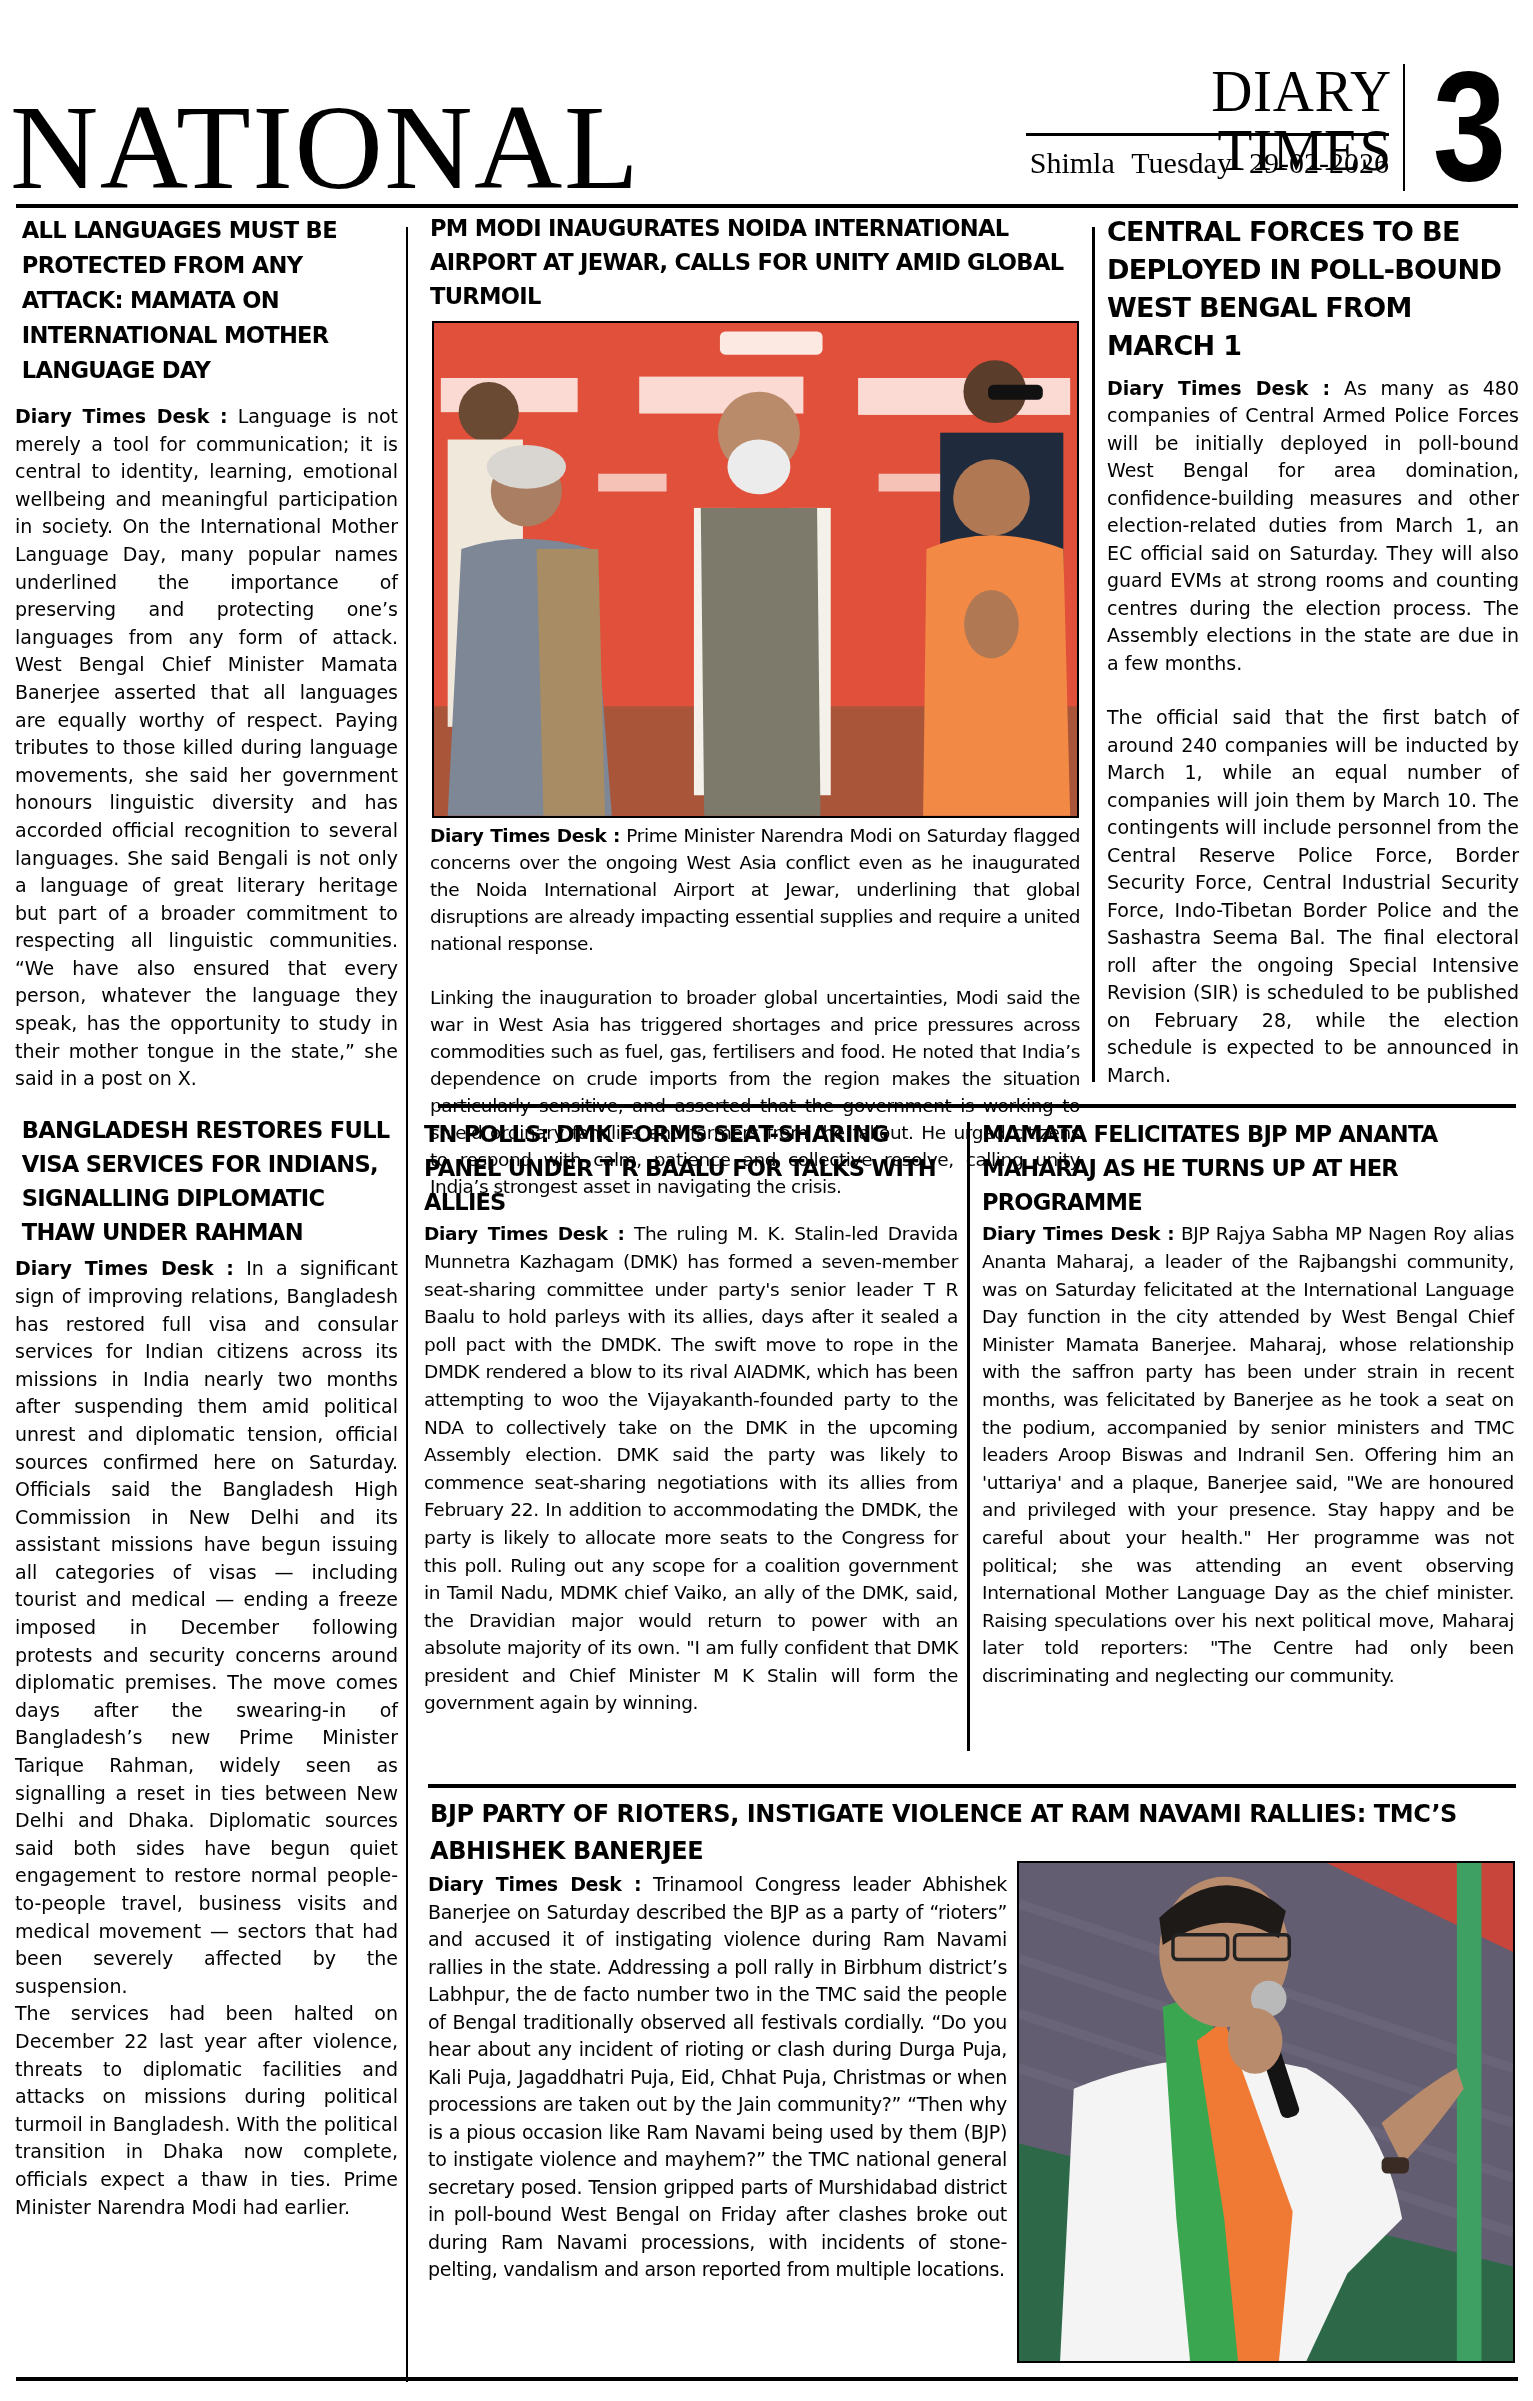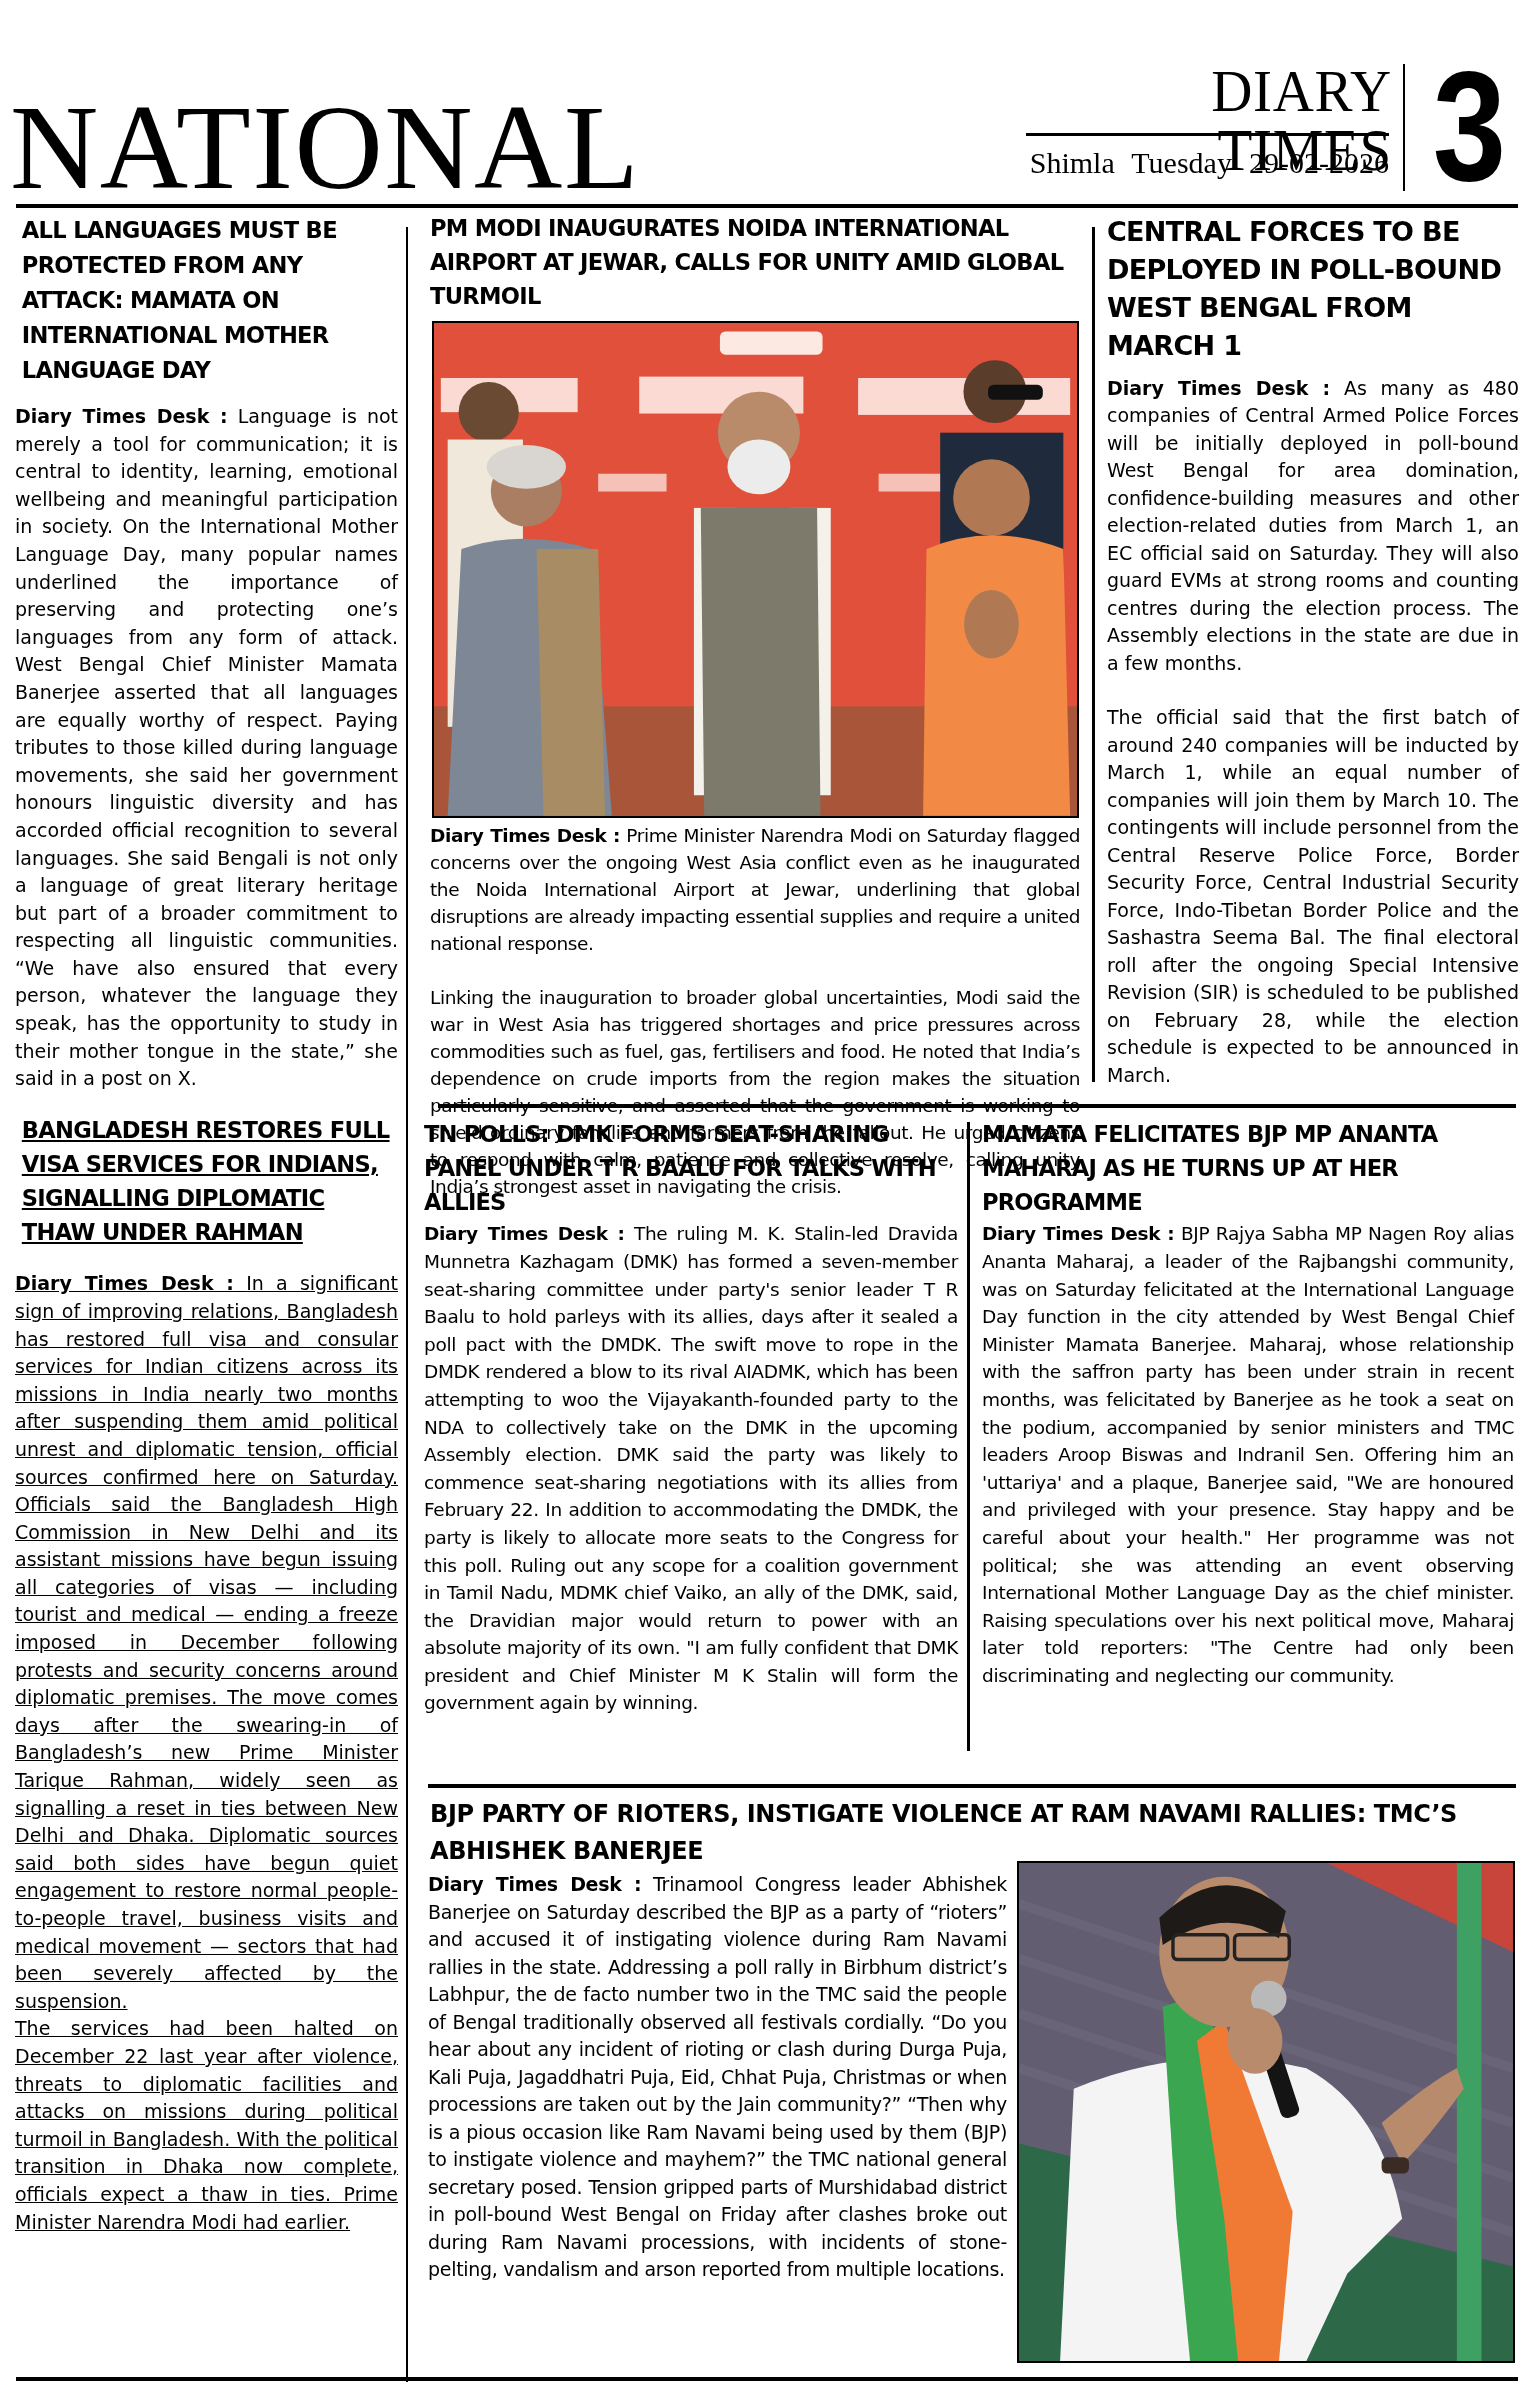--- a/index.html
+++ b/index.html
@@ -79,23 +79,23 @@
 <div class="abs hrule" style="left:428px; top:1784px; width:1088px;"></div>
 <div class="abs hrule" style="left:16.4px; top:2377px; width:1502px;"></div>
 
 <div class="abs col-left">
   <article>
     <h2 class="headline">ALL LANGUAGES MUST BE PROTECTED FROM ANY ATTACK: MAMATA ON INTERNATIONAL MOTHER LANGUAGE DAY</h2>
     <div class="body">
       <p><span class="desk">Diary Times Desk :</span> <span>Language is not merely a tool for communication; it is central to identity, learning, emotional wellbeing and meaningful participation in society. On the International Mother Language Day, many popular names underlined the importance of preserving and protecting one’s languages from any form of attack. West Bengal Chief Minister Mamata Banerjee asserted that all languages are equally worthy of respect. Paying tributes to those killed during language movements, she said her government honours linguistic diversity and has accorded official recognition to several languages. She said Bengali is not only a language of great literary heritage but part of a broader commitment to respecting all linguistic communities. “We have also ensured that every person, whatever the language they speak, has the opportunity to study in their mother tongue in the state,” she said in a post on X.</span></p>
     </div>
   </article>
-  <article class="h2" style="margin-top:20.5px;text-decoration:underline;">
+  <article class="h2" style="margin-top:20.5px;">
     <h2 class="headline" style="font-size:22.6px; line-height:34px;">BANGLADESH RESTORES FULL VISA SERVICES FOR INDIANS, SIGNALLING DIPLOMATIC THAW UNDER RAHMAN</h2>
-    <div class="body" style="margin-top:21px;">
+    <div class="body" style="margin-top:6px;">
       <p><span class="desk">Diary Times Desk :</span> <span>In a significant sign of improving relations, Bangladesh has restored full visa and consular services for Indian citizens across its missions in India nearly two months after suspending them amid political unrest and diplomatic tension, official sources confirmed here on Saturday. Officials said the Bangladesh High Commission in New Delhi and its assistant missions have begun issuing all categories of visas — including tourist and medical — ending a freeze imposed in December following protests and security concerns around diplomatic premises. The move comes days after the swearing-in of Bangladesh’s new Prime Minister Tarique Rahman, widely seen as signalling a reset in ties between New Delhi and Dhaka. Diplomatic sources said both sides have begun quiet engagement to restore normal people-to-people travel, business visits and medical movement — sectors that had been severely affected by the suspension.</span></p>
       <p><span>The services had been halted on December 22 last year after violence, threats to diplomatic facilities and attacks on missions during political turmoil in Bangladesh. With the political transition in Dhaka now complete, officials expect a thaw in ties. Prime Minister Narendra Modi had earlier.</span></p>
     </div>
   </article>
 </div>
 
 <div class="abs col-mid">
   <article>
     <h2 class="headline">PM MODI INAUGURATES NOIDA INTERNATIONAL AIRPORT AT JEWAR, CALLS FOR UNITY AMID GLOBAL TURMOIL</h2>
     <div class="photo1" aria-label="PM Modi at Noida International Airport inauguration event">

